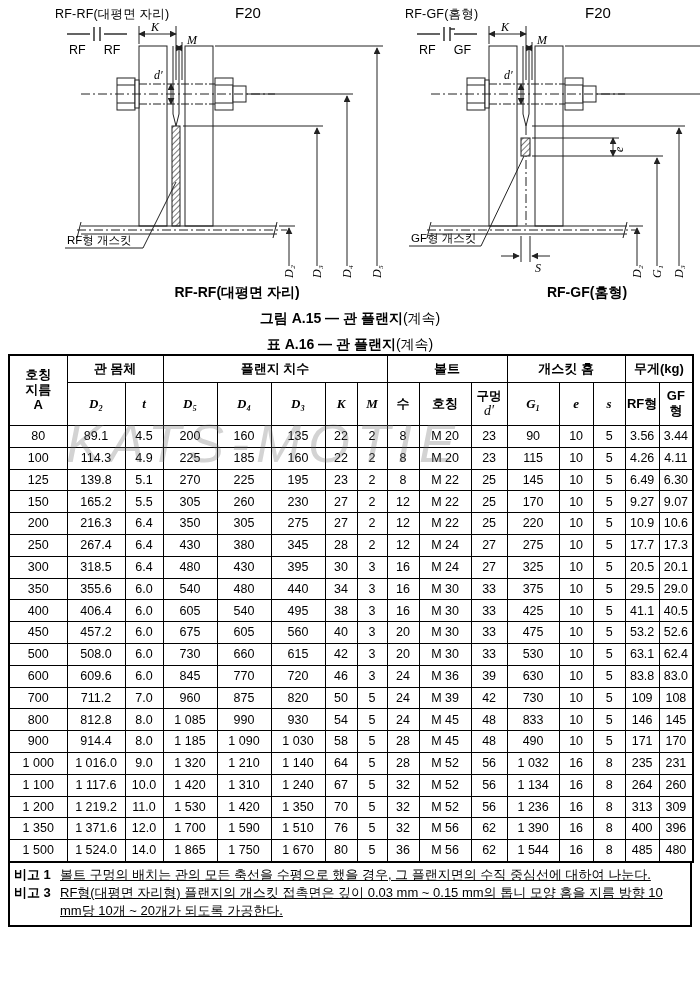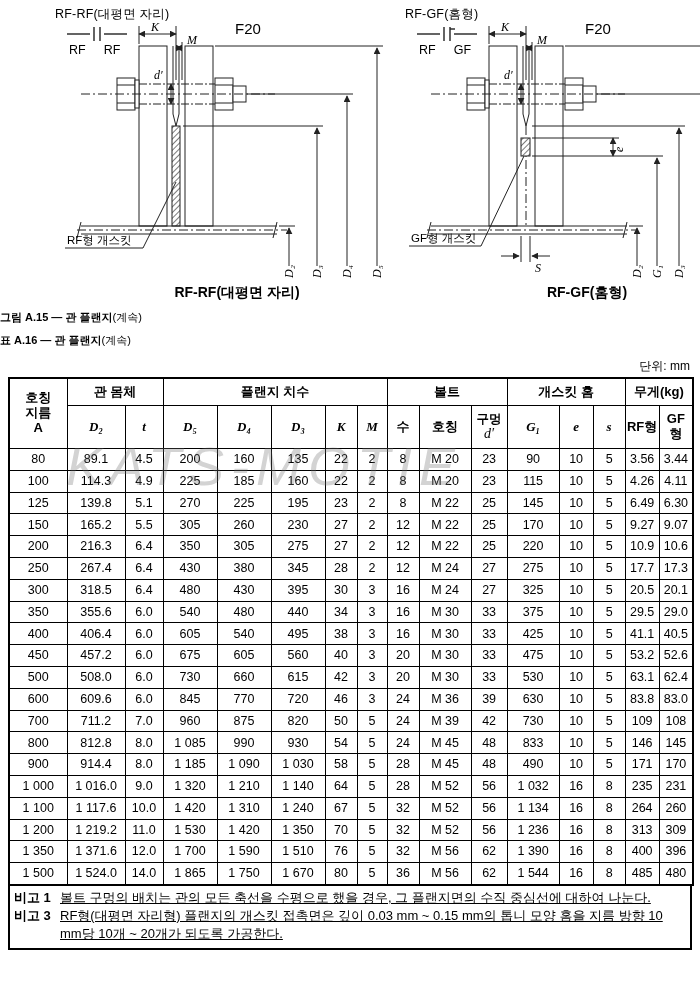--- a/index.html
+++ b/index.html
@@ -10,25 +10,25 @@
   .figures { position:relative; height:302px; }
   .fig { position:absolute; top:0; width:350px; height:302px;margin-left:47px; }
   .fig.left { left:0; }
   .fig.right { left:350px; }
   .legend { position:absolute; top:6px; left:8px; }
   .legend-title { font-size:12.5px; letter-spacing:0.2px; }
   .legend-symbol { display:block; margin:2px 0 0 10px; }
   .legend-sub { font-size:12.5px; margin-left:14px; }
   .legend-sub span { display:inline-block; }
   .legend-sub .gap { width:18px; }
-  .f20 { position:absolute; top:20px; left:188px; font-size:15px; }
+  .f20 { position:absolute; top:4px; left:188px; font-size:15px; }
   .drawing { position:absolute; top:22px; left:4px; }
   .fig-caption { position:absolute; bottom:0; left:0; width:100%; text-align:center; font-weight:bold; font-size:14px; padding-left:30px; box-sizing:border-box; }
 
-  .caption-line { text-align:left; font-size:11px; margin-top:8px; }
+  .caption-line { text-align:center; font-size:14px; margin-top:8px; }
   .caption-line .b { font-weight:bold; }
   .caption-line.tbl { }
   .unit { text-align:right; font-size:12px; margin:10px 10px 2px 0; }
 
   
   .table-wrap { position:relative; margin:0 8px; }
   table.flange { border-collapse:collapse; table-layout:fixed; width:684px; border:2px solid #000000; }
   table.flange th, table.flange td { border:1px solid #000; text-align:center; padding:0 1px; overflow:hidden; }
   table.flange thead th { font-size:13px; font-weight:bold; line-height:1.15; }
   table.flange thead tr.grp th { height:26px; }
@@ -258,21 +258,20 @@
       <div class="fig-caption">RF-GF(홈형)</div>
     </div>
   </div>
 
   <div class="caption-line">
     <span class="b">그림 A.15 — 관 플랜지</span><span>(계속)</span>
   </div>
   <div class="caption-line tbl">
     <span class="b">표 A.16 — 관 플랜지</span><span>(계속)</span>
   </div>
-  <div class="unit">단위: mm</div>
 
   <div class="table-wrap">
     <div class="watermark">KATS-MOTIE</div>
     <table class="flange">
       <colgroup>
         <col style="width:58px">
           <col style="width:58px">
           <col style="width:38px">
         <col style="width:54px">
           <col style="width:54px">

